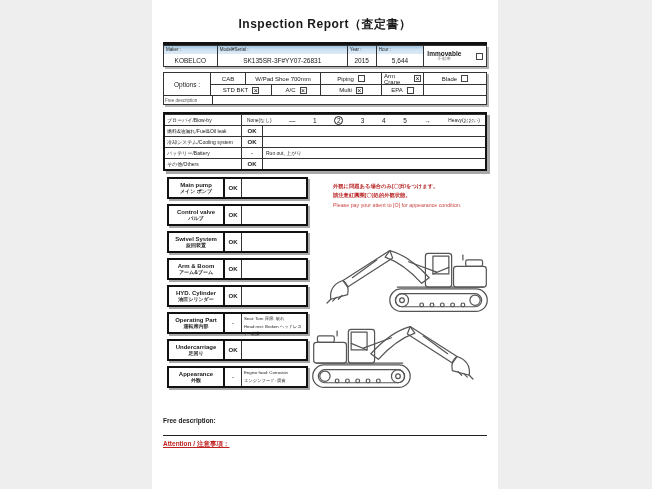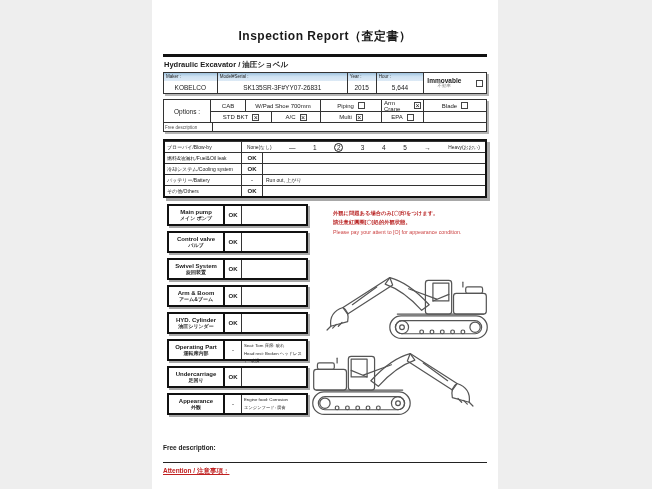--- a/index.html
+++ b/index.html
@@ -1,21 +1,21 @@
 <!DOCTYPE html>
 <html><head>
 <meta charset="utf-8">
 <style>
   * { box-sizing: border-box; margin: 0; padding: 0; }
   html,body { width:652px; height:489px; }
   body { background:#eeeeee; font-family:"Liberation Sans",sans-serif; color:#1a1a1a; position:relative; overflow:hidden; }
   .page { position:absolute; left:152px; top:0; width:346px; height:489px; background:#ffffff; }
   .inner { position:relative; width:324px; margin:0 auto; }
 
-  .title { text-align:center; font-size:12px; font-weight:bold; padding-top:28px; letter-spacing:0.5px; }
+  .title { text-align:center; font-size:12px; font-weight:bold; padding-top:16px; letter-spacing:0.5px; }
   .rule { height:3px; background:#111; margin-top:9px; }
   .subtitle { font-size:7.5px; font-weight:bold; margin:3px 0 2px 1px; }
 
   
   .maker-table { display:flex; border:1px solid #333; box-shadow:2px 2px 0 #b5b5b5; height:22px; }
   .mcell { border-right:1px solid #333; display:flex; flex-direction:column; }
   .mcell:last-child { border-right:none; }
   .mhead { height:8px; background:linear-gradient(180deg,#9fc3de 0%,#cfe2f2 45%,#ddeaf6 100%); font-size:4.5px; line-height:8px; padding-left:2px; color:#222; }
   .mval { flex:1; display:flex; align-items:center; justify-content:center; font-size:6.5px; }
   .imm { flex-direction:row; align-items:center; justify-content:space-between; padding:0 3px; }
@@ -76,21 +76,20 @@
   .attention { margin-top:4px; }
   .attn-title { color:#c02020; font-weight:bold; font-size:6.5px; text-decoration:underline; margin-bottom:3px; }
 </style>
 </head>
 <body>
 
 <div class="page">
   <div class="inner">
     <div class="title">Inspection Report（査定書）</div>
     <div class="rule"></div>
-    <div class="subtitle">Hydraulic Excavator / 油圧ショベル</div>
 
     <div class="maker-table">
       <div class="mcell" style="width:54px">
         <div class="mhead">Maker :</div>
         <div class="mval">KOBELCO</div>
       </div>
       <div class="mcell" style="width:131px">
         <div class="mhead">Model#Serial :</div>
         <div class="mval">SK135SR-3F#YY07-26831</div>
       </div>

